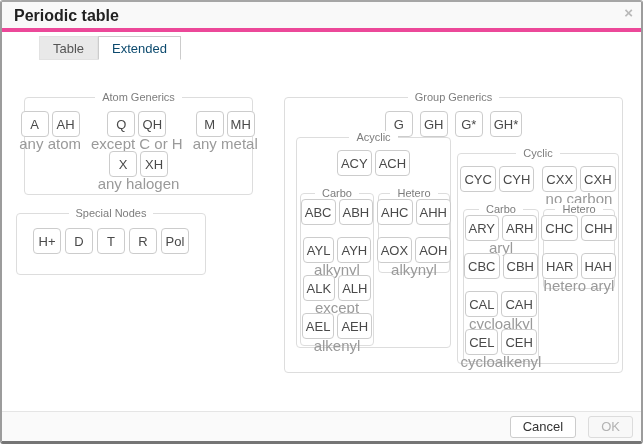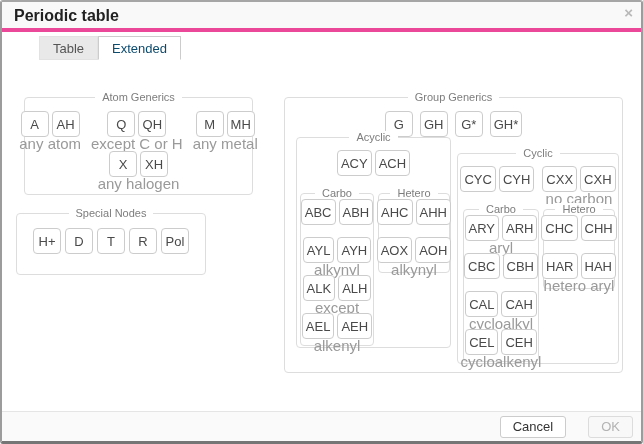--- a/index.html
+++ b/index.html
@@ -86,21 +86,21 @@
   .p-ac-carbo  { left: 3px;  top: 55px; width: 74px; height: 153px; }
   .p-ac-hetero { left: 81px; top: 55px; width: 72px; height: 80px;  }
   .p-cy-carbo  { left: 5px;  top: 55px; width: 76px; height: 153px; }
   .p-cy-hetero { left: 85px; top: 55px; width: 72px; height: 80px;  }
   .subcol { display: flex; flex-direction: column; align-items: center; padding-top: 5px; }
   
   .footer {
     position: absolute; left: 0; right: 0; bottom: 0; height: 30px;
     background: #fafafa; border-top: 1px solid #e5e5e5;
     display: flex; align-items: center; justify-content: flex-end;
-    gap: 22px; padding: 0 8px;
+    gap: 12px; padding: 0 8px;
   }
   .fbtn {
     height: 22px; padding: 0 12px;
     background: #fff; border: 1px solid #ccc; border-radius: 3px;
     font-family: inherit; font-size: 13px; color: #333; cursor: pointer;
   }
   .fbtn.disabled { color: #b3b3b3; border-color: #dcdcdc; background: #f8f8f8; cursor: default; }
 </style>
 </head>
 <body>

